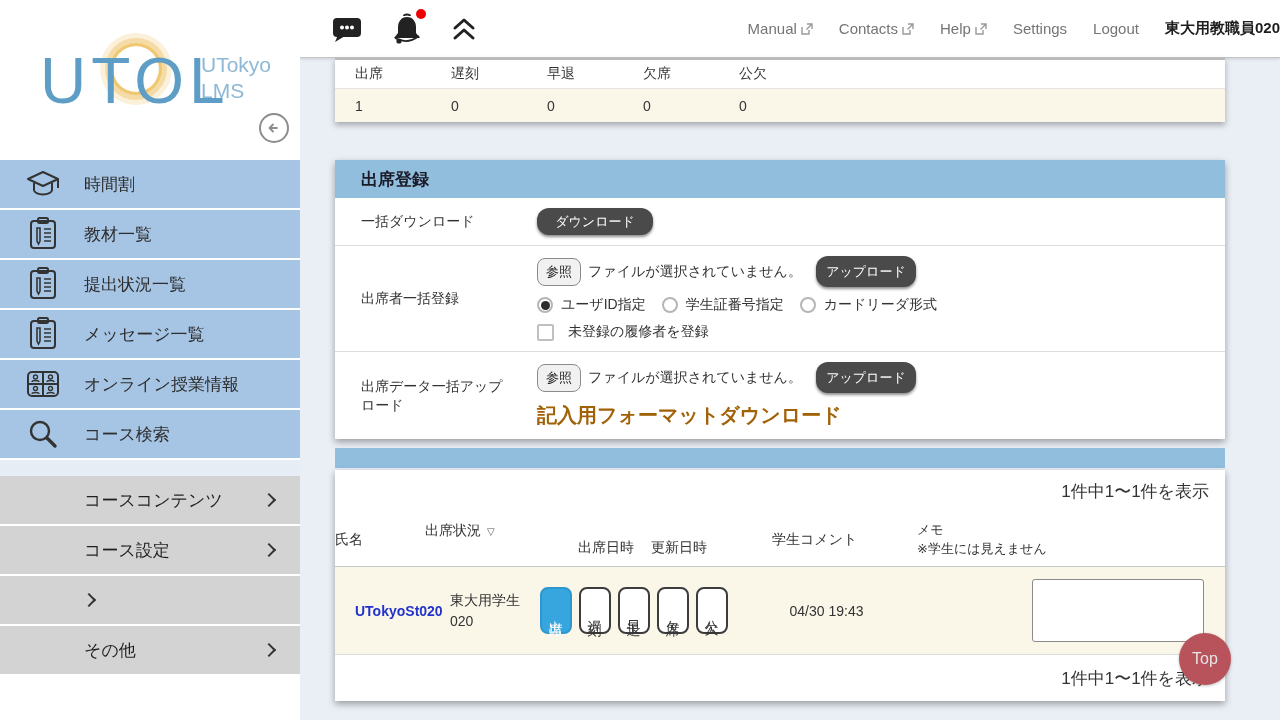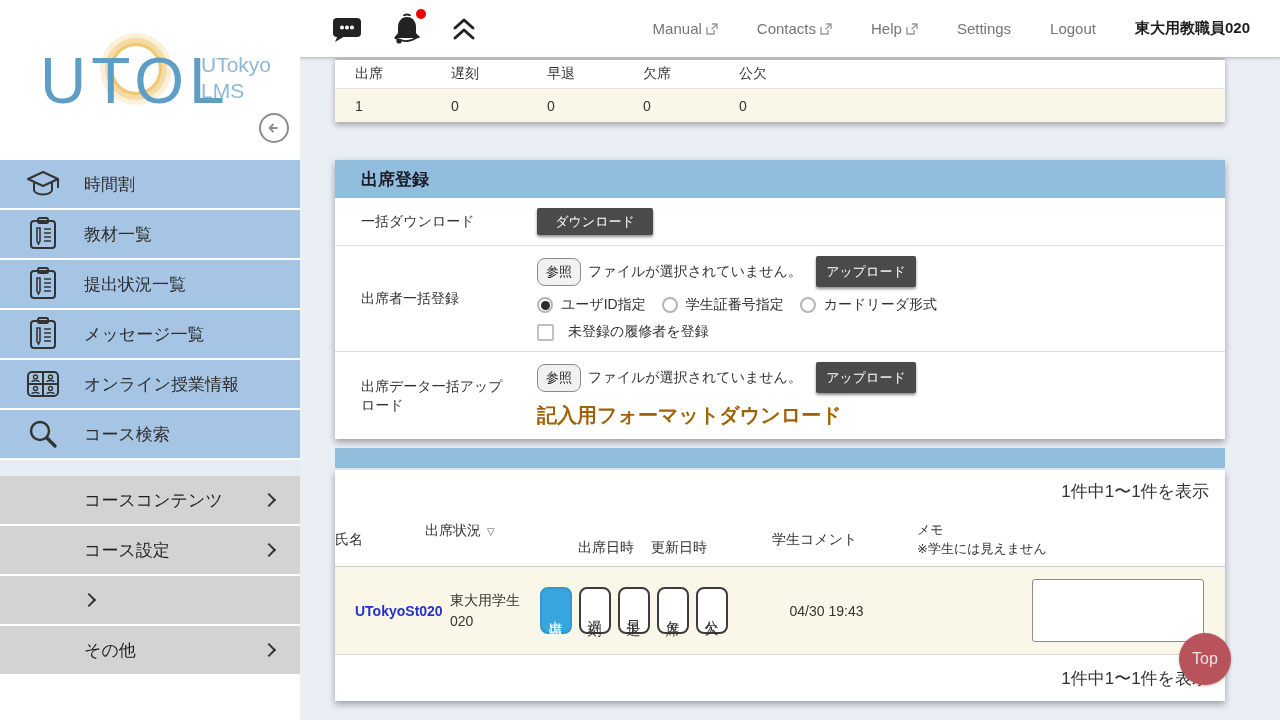--- a/index.html
+++ b/index.html
@@ -26,21 +26,21 @@
   .course-item .ci-label { flex:1; font-size:17px; color:#1f1f1f; }
   .chev { width:10px; height:10px; border-top:2px solid #333; border-right:2px solid #333; transform:rotate(45deg); }
 
   
   .main { position:absolute; left:300px; top:0; width:980px; height:720px; background:#eaeef5; }
   .topbar { position:absolute; left:0; top:0; width:980px; height:58px; background:#fff;
     border-bottom:1px solid #c6c6c6; box-shadow:0 1px 3px rgba(0,0,0,.15); display:flex; align-items:center; }
   .tb-icons { display:flex; align-items:center; gap:28px; padding-left:32px; }
   .tb-icon { position:relative; cursor:pointer; display:flex; }
   .bell-dot { position:absolute; right:-2px; top:-3px; width:10px; height:10px; border-radius:50%; background:#ee0000; }
-  .tb-links { margin-left:auto; display:flex; align-items:center; gap:39px; padding-right:30px; }
+  .tb-links { margin-left:auto; display:flex; align-items:center; gap:26px; }
   .tb-link { font-size:15px; color:#757575; cursor:pointer; display:flex; align-items:center; gap:4px; }
   .tb-user { font-size:15px; font-weight:bold; color:#1d1d1d; }
 
   
   .summary { position:absolute; left:35px; top:58px; width:890px; background:#fff;
     border-top:2px solid #b9b9b9; box-shadow:0 3px 6px rgba(0,0,0,.3); }
   .sum-head { display:flex; height:29px; align-items:center; border-bottom:1px solid #e3e3e3; }
   .sum-row  { display:flex; height:33px; align-items:center; background:#faf6e8; }
   .sum-cell { width:96px; padding-left:20px; font-size:14px; color:#333; }
 
@@ -48,21 +48,21 @@
   .register { position:absolute; left:35px; top:160px; width:890px; background:#fff;
     box-shadow:0 3px 7px rgba(0,0,0,.35); }
   .panel-title { height:38px; background:#92bede; display:flex; align-items:center;
     padding-left:26px; font-size:17px; font-weight:bold; color:#1b1b28; }
   .reg-row { display:flex; border-bottom:1px solid #ddd; padding:10px 0; }
   .reg-row:last-child { border-bottom:none; }
   .reg-label { width:202px; padding-left:26px; font-size:14px; color:#333; line-height:1.35;
     display:flex; align-items:center; }
   .reg-ctrl { flex:1; display:flex; flex-direction:column; justify-content:center; gap:9px; }
   .ctrl-line { display:flex; align-items:center; }
-  .btn-dark { background:#4a4a4a; color:#fff; border:none; border-radius:2px; font-size:13px;
+  .btn-dark { background:#4a4a4a; color:#fff; border:none; border-radius:12px; font-size:13px;
     box-shadow:0 2px 3px rgba(0,0,0,.45); cursor:pointer; font-family:inherit; }
   .btn-download { width:116px; height:27px; }
   .btn-upload { width:100px; height:31px; margin-left:14px; }
   .btn-browse { border:1px solid #8b8b8b; background:#f1f1f1; border-radius:8px; font-size:13px;
     color:#222; padding:4px 8px; cursor:pointer; font-family:inherit; }
   .file-text { font-size:14px; color:#333; margin-left:7px; }
   .radio { width:16px; height:16px; border:2px solid #b5b5b5; border-radius:50%; background:#fff;
     display:inline-flex; align-items:center; justify-content:center; cursor:pointer; flex:none; }
   .radio.checked::after { content:""; width:9px; height:9px; border-radius:50%; background:#2b2b2b; }
   .radio-label { font-size:14px; color:#333; margin:0 16px 0 8px; }

